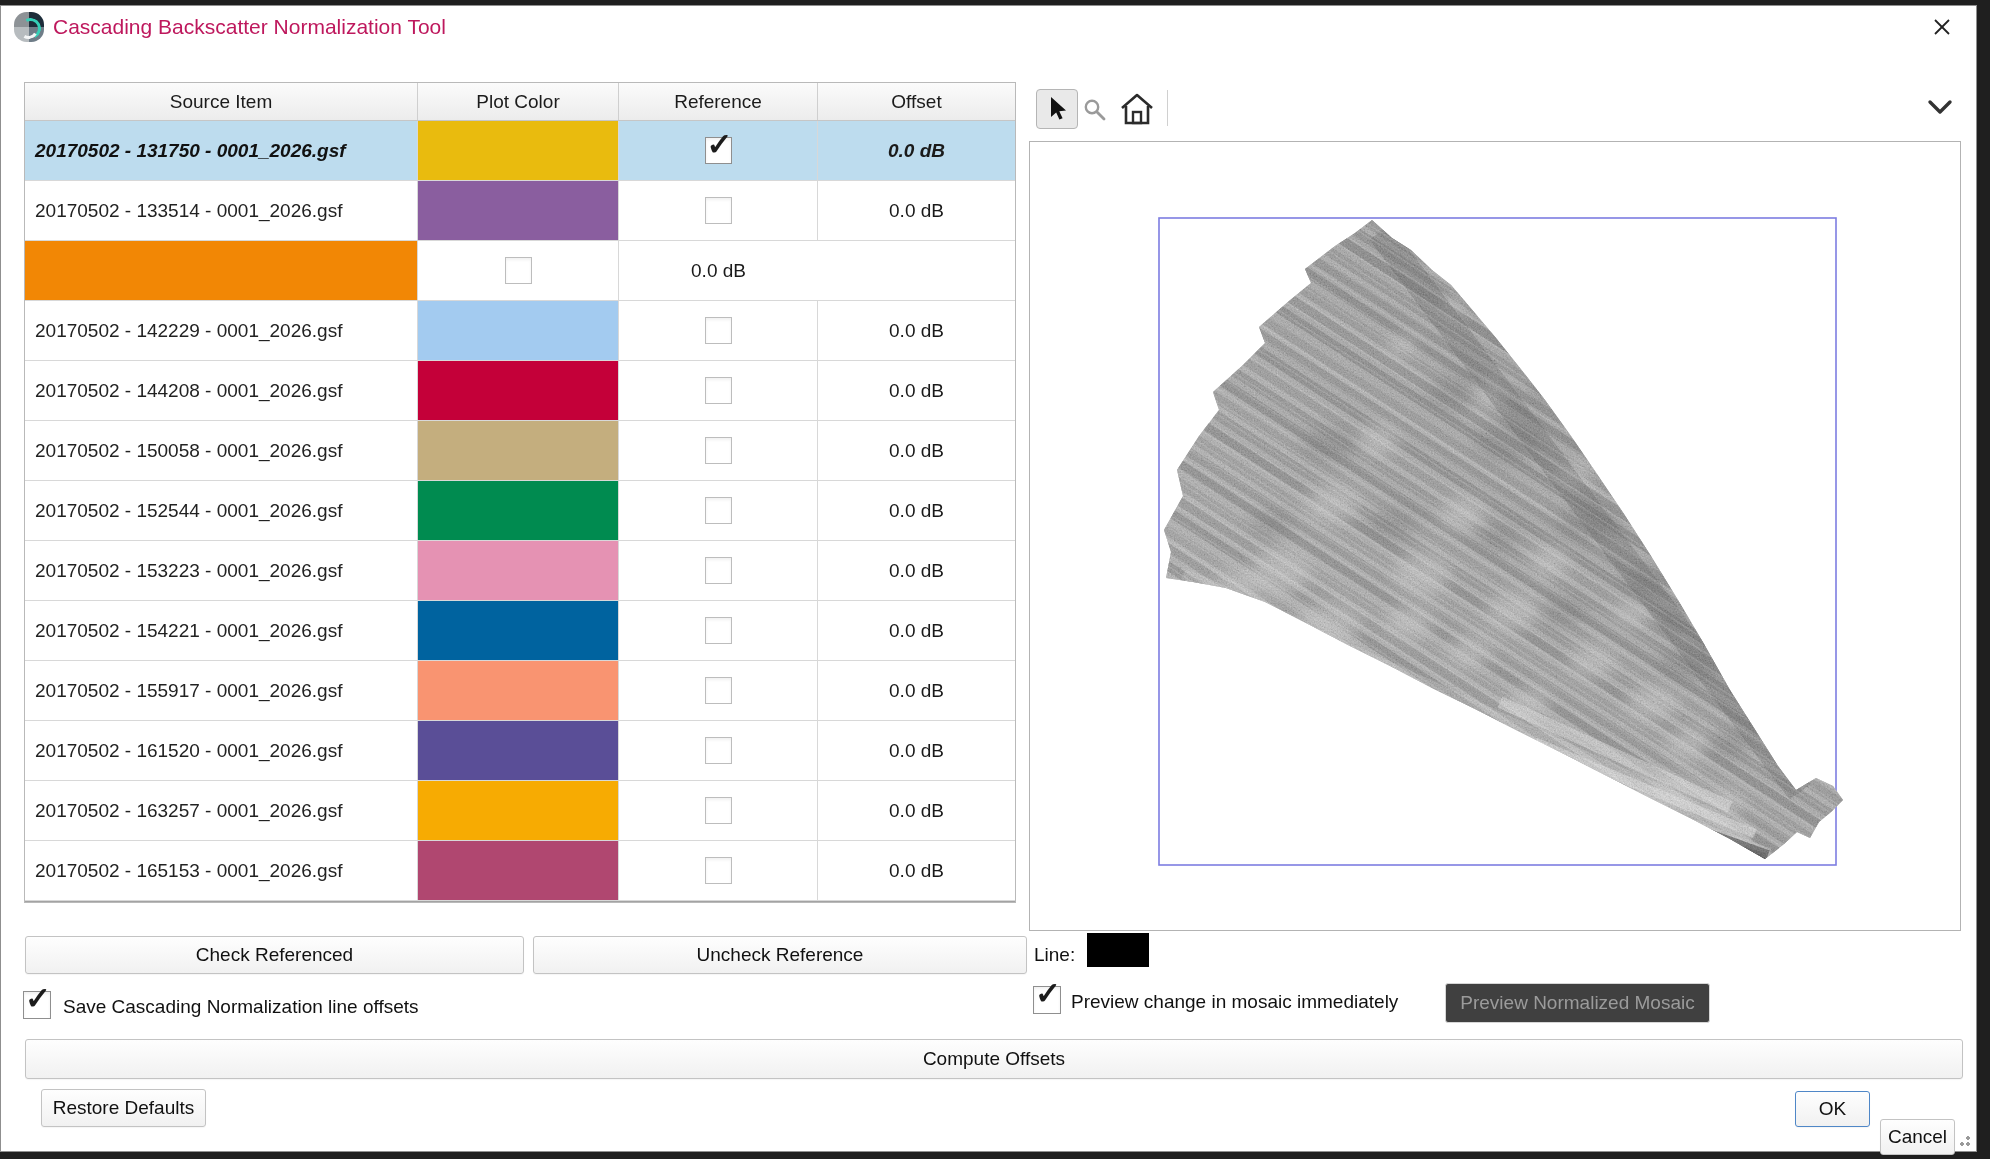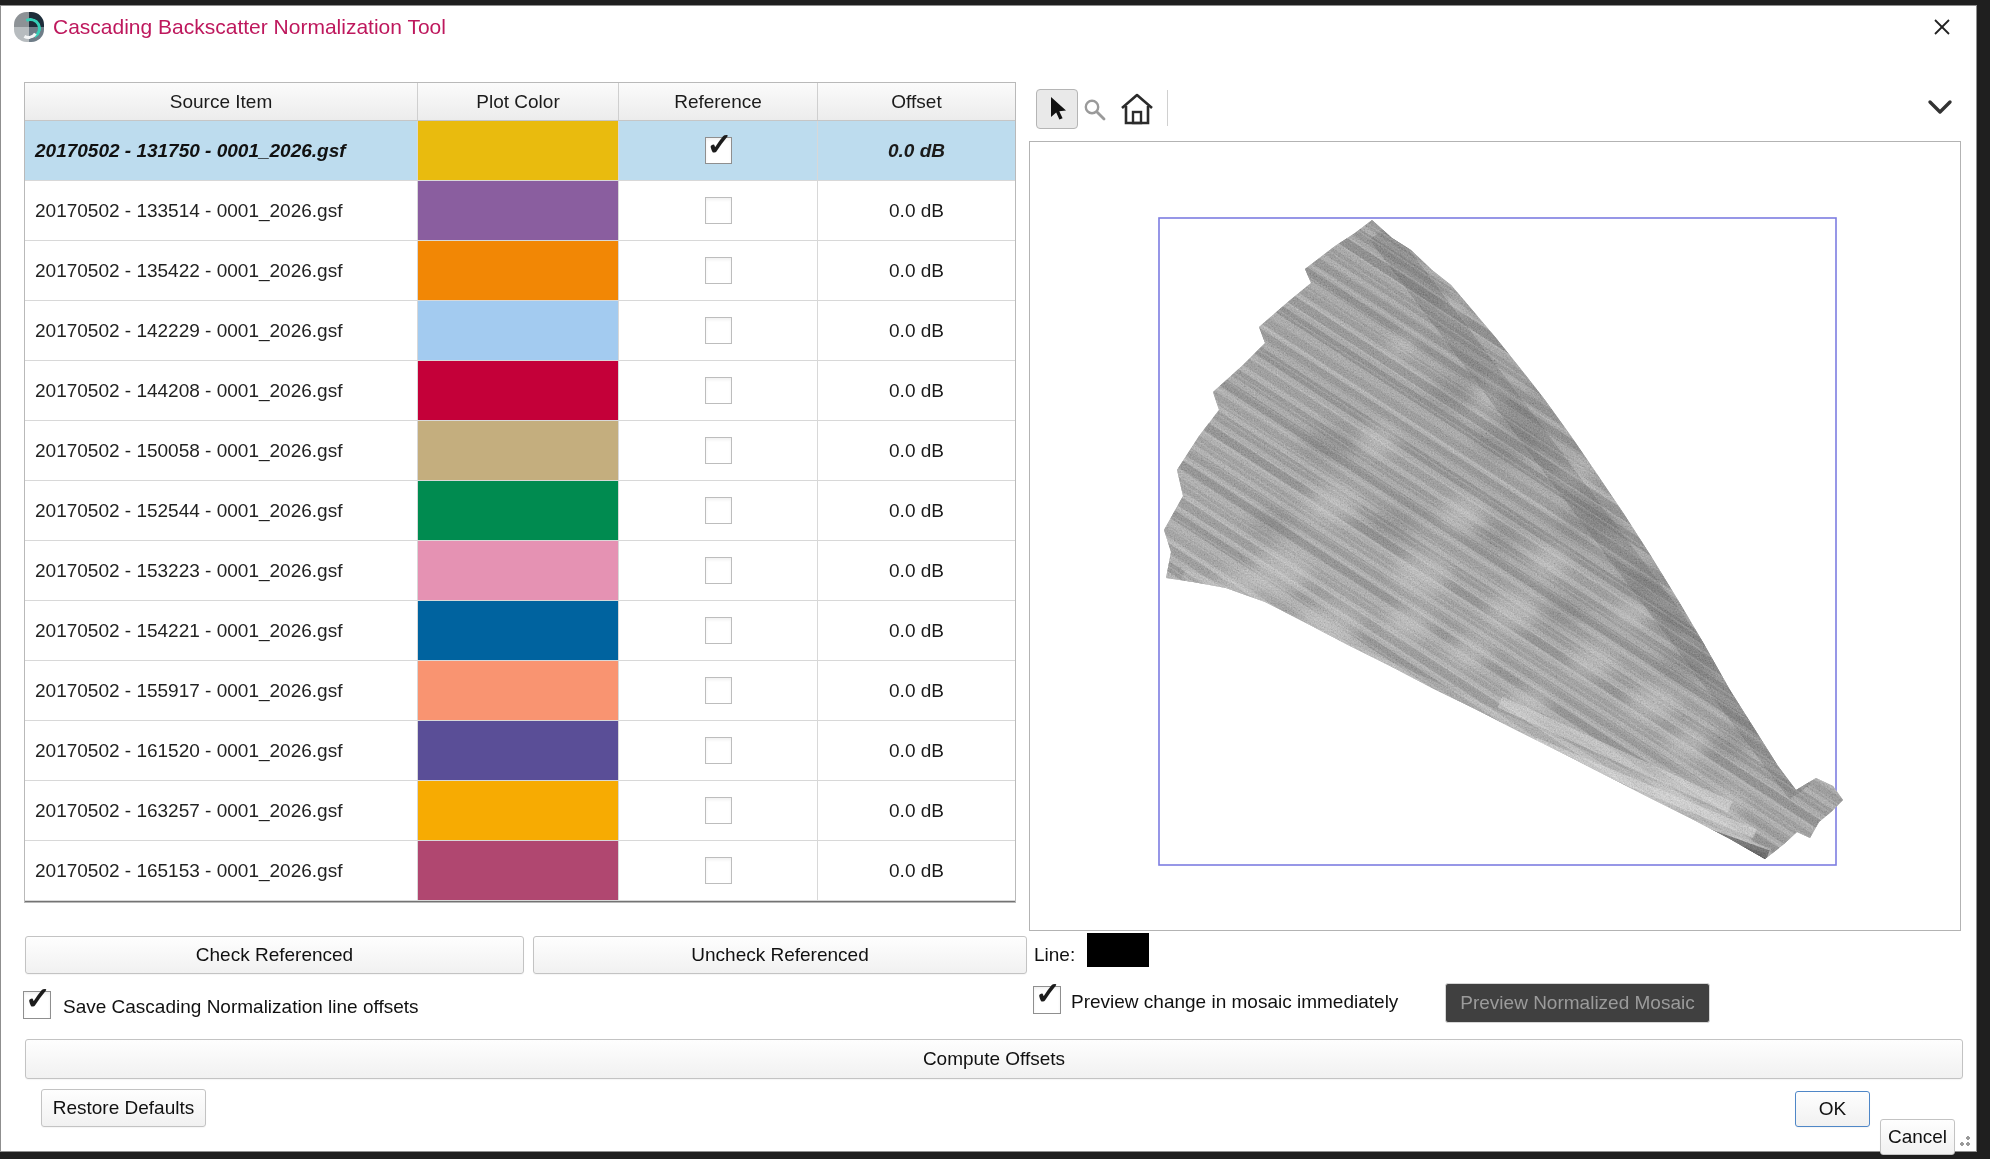--- a/index.html
+++ b/index.html
@@ -24,21 +24,21 @@
     border:3px solid transparent;border-top-color:#35d0b8;border-right-color:#35d0b8;
     transform:rotate(18deg);
   }
   .app-logo::after{
     content:"";position:absolute;left:5px;top:8px;width:13px;height:13px;border-radius:50%;
     border:3px solid transparent;border-bottom-color:#f4f6f7;transform:rotate(-14deg);
   }
   .title-text{position:absolute;left:52px;top:0;height:42px;line-height:42px;font-size:21px;color:#be185d;}
   .close-btn{position:absolute;right:14px;top:5px;width:40px;height:32px;display:flex;align-items:center;justify-content:center;cursor:default;}
   
-  .table{position:absolute;left:23px;top:76px;width:992px;height:821px;border:1px solid #b9b9b9;box-sizing:border-box;background:#737373;}
+  .table{position:absolute;left:23px;top:76px;width:992px;height:821px;border:1px solid #b9b9b9;box-sizing:border-box;background:#a3a3a3;}
   .thead{display:grid;grid-template-columns:393px 201px 199px 197px;height:38px;
     background:linear-gradient(#fbfbfb,#ececec);border-bottom:1px solid #c6c6c6;box-sizing:border-box;}
   .thead .hcell{display:flex;align-items:center;justify-content:center;font-size:19px;color:#1b1b1b;border-right:1px solid #cfcfcf;box-sizing:border-box;}
   .thead .hcell:last-child{border-right:none;}
   .trow{display:grid;grid-template-columns:393px 201px 199px 197px;height:60px;border-bottom:1px solid #d8d8d8;box-sizing:border-box;background:#fff;}
   .trow.selected{background:#BDDCEE;}
   .cell{position:relative;border-right:1px solid #d8d8d8;box-sizing:border-box;display:flex;align-items:center;}
   .cell:last-child{border-right:none;}
   .srccell{padding-left:10px;font-size:19px;color:#222;}
   .trow.selected .srccell{font-weight:bold;font-style:italic;color:#111;}
@@ -111,21 +111,20 @@
           <div class="cell srccell">20170502 - 133514 - 0001_2026.gsf</div>
           <div class="cell">
             <div class="swatch" style="background: rgb(138, 94, 159);"></div>
           </div>
           <div class="cell refcell">
             <div class="cb"></div>
           </div>
           <div class="cell offcell">0.0 dB</div>
         </div>
         <div class="trow">
-          <div class="cell srccell">20170502 - 135422 - 0001_2026.gsf</div>
           <div class="cell">
             <div class="swatch" style="background: rgb(242, 135, 5);"></div>
           </div>
           <div class="cell refcell">
             <div class="cb"></div>
           </div>
           <div class="cell offcell">0.0 dB</div>
         </div>
         <div class="trow">
           <div class="cell srccell">20170502 - 142229 - 0001_2026.gsf</div>
@@ -340,21 +339,21 @@
         <path d="M505,600 L725,692" stroke="rgba(250,250,250,0.55)" stroke-width="9" fill="none"></path>
         <path d="M540,635 L740,710" stroke="rgba(230,230,230,0.40)" stroke-width="7" fill="none"></path>
         <path d="M520,638 L737,716" stroke="rgba(22,22,22,0.80)" stroke-width="16" fill="none"></path>
         <path d="M585,672 L735,716" stroke="rgba(10,10,10,0.60)" stroke-width="10" fill="none"></path>
         <rect x="100" y="40" width="760" height="720" filter="url(#noiseF)"></rect>
       </g>
     </svg>
   </div>
 
   <div class="btn" style="left:24px;top:930px;width:499px;height:38px;">Check Referenced</div>
-  <div class="btn" style="left:532px;top:930px;width:494px;height:38px;">Uncheck Referenced</div>
+  <div class="btn" style="left:532px;top:930px;width:494px;height:38px;">Uncheck Reference</div>
   <div class="flabel" style="left:1033px;top:938px;">Line:</div>
   <div class="line-swatch" style="background: rgb(0, 0, 0);"></div>
 
   <div class="cb cb-big checked" style="position:absolute;left:22px;top:985px;">
     <span class="glyph">✓</span>
   </div>
   <div class="flabel" style="left:62px;top:990px;">Save Cascading Normalization line offsets</div>
 
   <div class="cb cb-big checked" style="position:absolute;left:1032px;top:980px;">
     <span class="glyph">✓</span>

